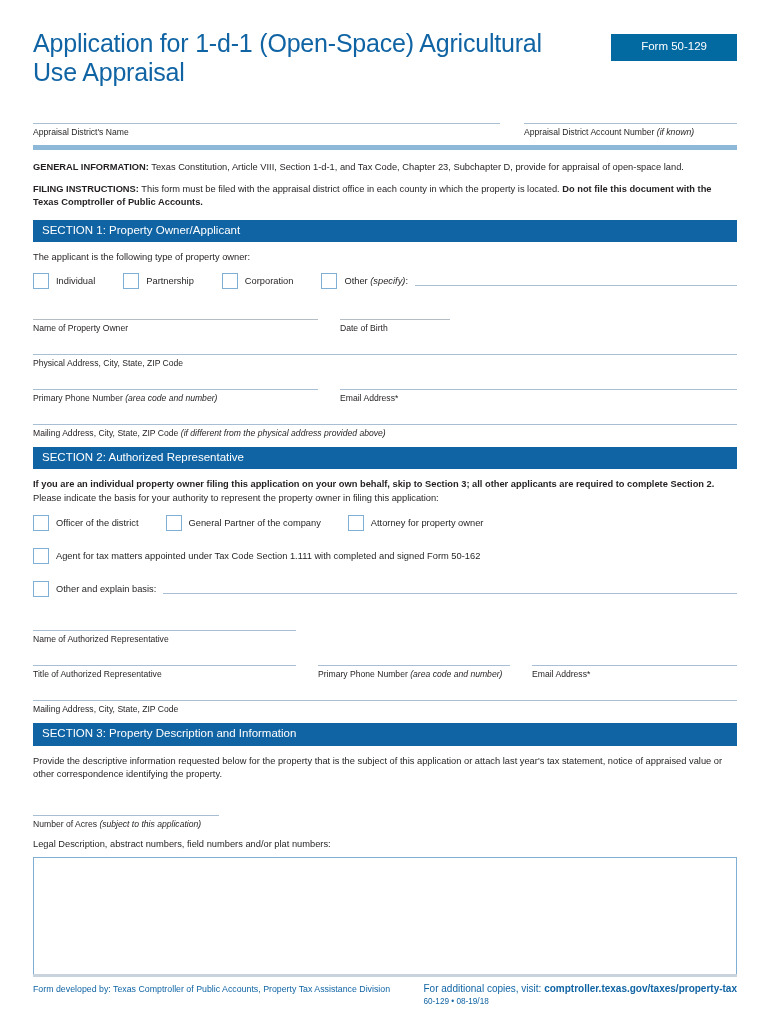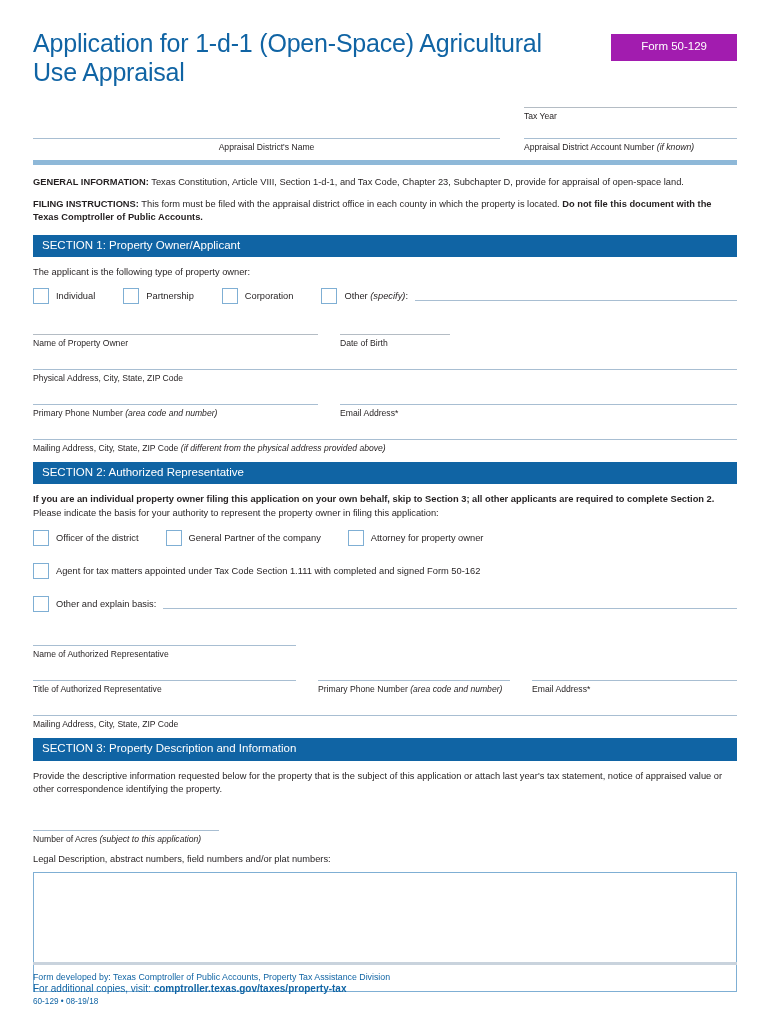--- a/index.html
+++ b/index.html
@@ -32,21 +32,21 @@
     font-size: 25px;
     line-height: 29px;
     font-weight: 400;
     color: #1064a4;
     letter-spacing: -0.2px;
     max-width: 520px;
     margin: 0;
     padding-top: 1px;
   }
   .form-badge {
-    background: #a21caf;
+    background: #0369a1;
     color: #ffffff;
     font-size: 11.5px;
     line-height: 1;
     padding: 7px 30px 8px 30px;
     white-space: nowrap;
     margin-top: 6px;
   }
 
   
   .rule {
@@ -69,21 +69,21 @@
   .fieldlabel i { font-style: italic; }
   .thickbar {
     height: 5px;
     background: #8eb8d8;
     width: 100%;
   }
 
   
   .topblock { margin-top: 20px; }
   .row { display: flex; }
-  .col-left { width: 467px; margin-right: 24px; text-align: center; }
+  .col-left { width: 467px; margin-right: 24px; }
   .col-right { flex: 1; }
 
   
   .para {
     font-size: 9.3px;
     line-height: 13.5px;
     margin: 0;
     color: #231f20;
   }
   .para b { font-weight: bold; }
@@ -150,21 +150,20 @@
   .footer-rule {
     height: 3px;
     background: #c9d3dd;
     width: 100%;
   }
   .footer-row {
     display: flex;
     justify-content: space-between;
     align-items: flex-start;
     margin-top: 6px;
-    flex-direction: column;
   }
   .footer-left {
     font-size: 8.8px;
     color: #1064a4;
     line-height: 12px;
   }
   .footer-right {
     text-align: right;
     font-size: 10px;
     color: #1064a4;
@@ -181,27 +180,20 @@
 <body>
 
 <div class="page">
 
   <div class="header">
     <h1 class="title">Application for 1-d-1 (Open-Space) Agricultural Use Appraisal</h1>
     <div class="form-badge">Form 50-129</div>
   </div>
 
   <div class="topblock">
-    <div class="row">
-      <div class="col-left"></div>
-      <div class="col-right">
-        <div class="rule-grey"></div>
-        <div class="fieldlabel">Tax Year</div>
-      </div>
-    </div>
 
     <div class="gap-8"></div>
     <div class="gap-8"></div>
 
     <div class="row">
       <div class="col-left">
         <div class="rule"></div>
         <div class="fieldlabel">Appraisal District's Name</div>
       </div>
       <div class="col-right">

